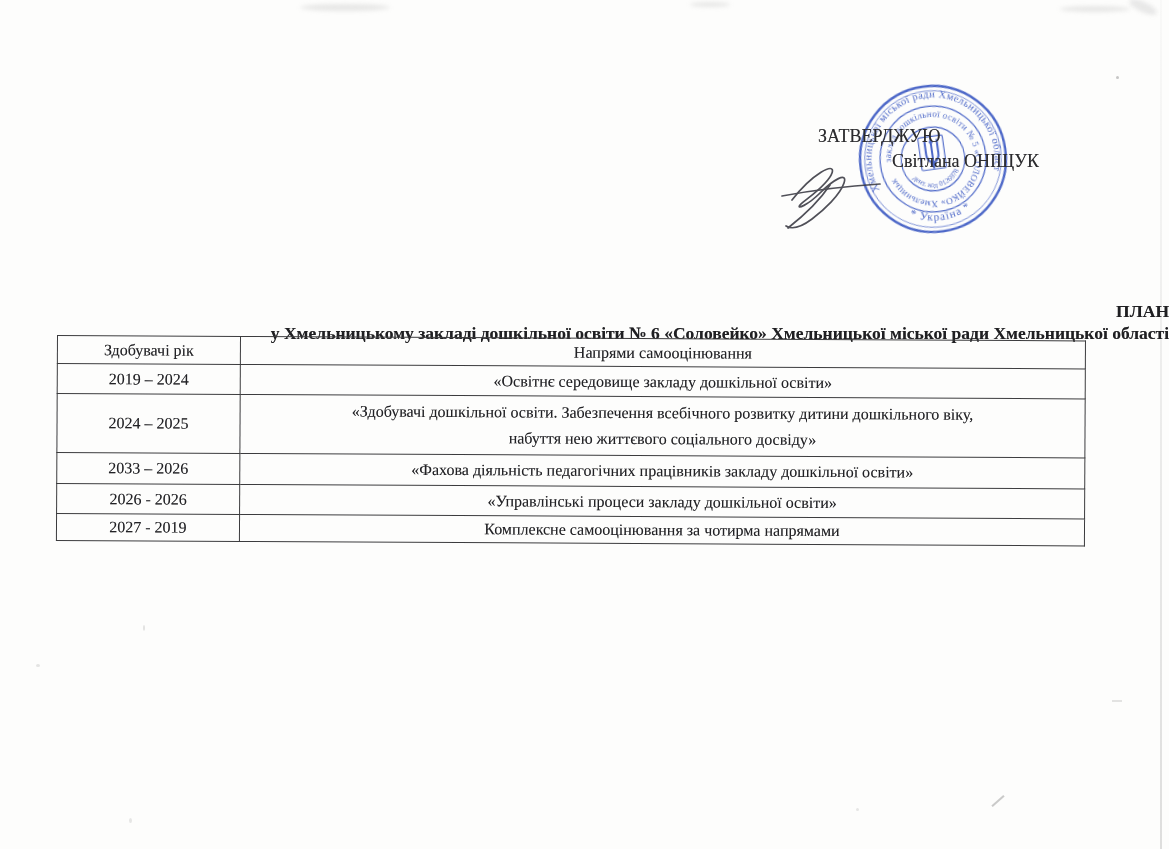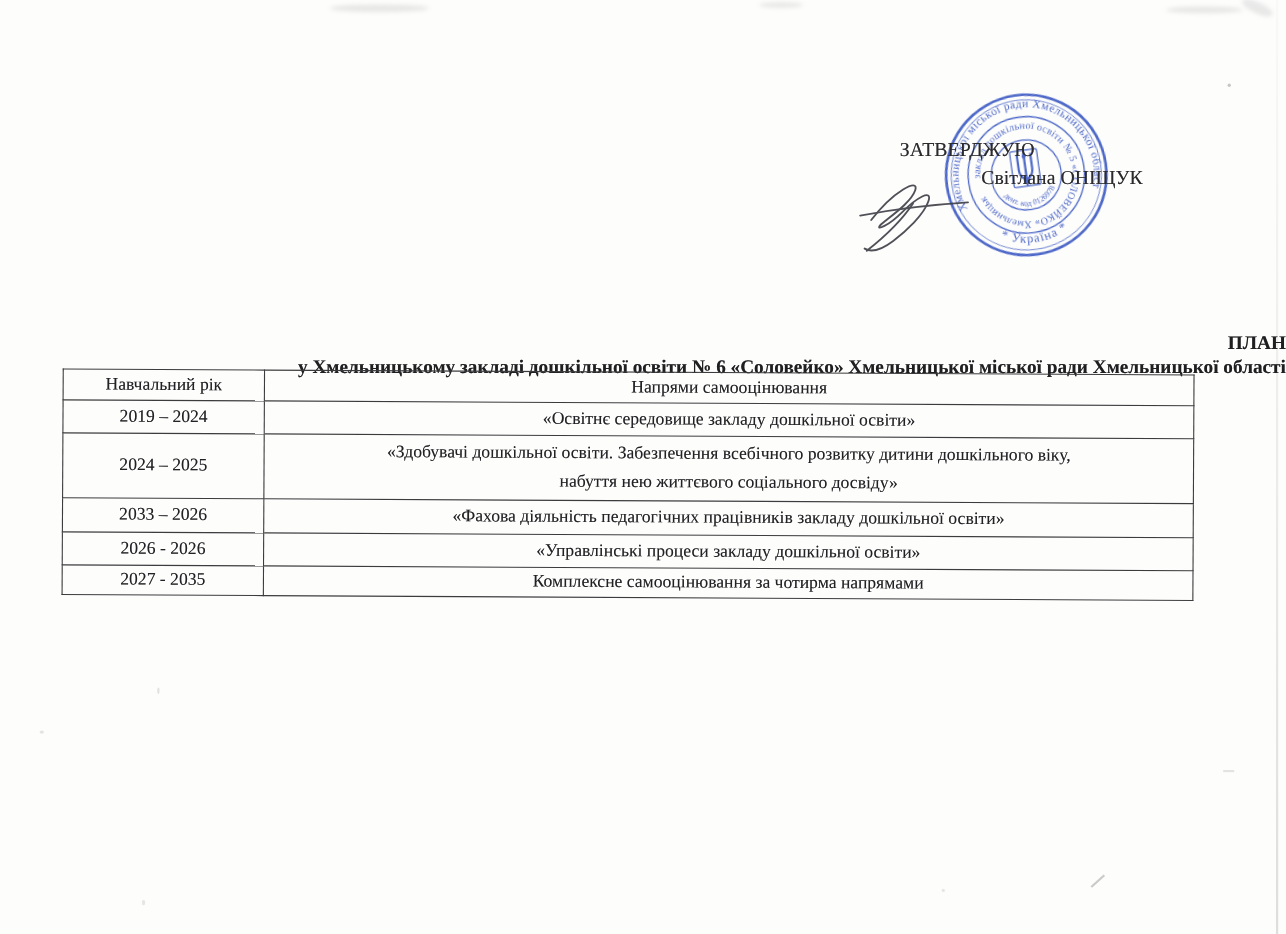--- a/index.html
+++ b/index.html
@@ -138,21 +138,21 @@
     <div>у Хмельницькому закладі дошкільної освіти № 6 «Соловейко» Хмельницької міської ради Хмельницької області</div>
   </div>
 
   <table class="plan">
     <colgroup>
         <col class="c-year">
         <col class="c-dir">
       </colgroup>
     <thead>
       <tr>
-        <th>Навчальний рік</th>
+        <th>Здобувачі рік</th>
         <th>Напрями самооцінювання</th>
       </tr>
     </thead>
     <tbody>
     <tr>
       <td class="year">2019 – 2024</td>
       <td class="direction">
             <div class="dir-line">«Освітнє середовище закладу дошкільної освіти»</div>
           </td>
     </tr>
@@ -173,21 +173,21 @@
     </tr>
 
     <tr>
       <td class="year">2026 - 2026</td>
       <td class="direction">
             <div class="dir-line">«Управлінські процеси закладу дошкільної освіти»</div>
           </td>
     </tr>
 
     <tr>
-      <td class="year">2027 - 2035</td>
+      <td class="year">2027 - 2019</td>
       <td class="direction">
             <div class="dir-line">Комплексне самооцінювання за чотирма напрямами</div>
           </td>
     </tr>
   </tbody>
   </table>
 
   <div class="artifact edge-line"></div>
   <div class="artifact smudge" style="left:300px;top:4px;width:90px;height:7px;"></div>
   <div class="artifact smudge" style="left:690px;top:2px;width:40px;height:5px;"></div>

